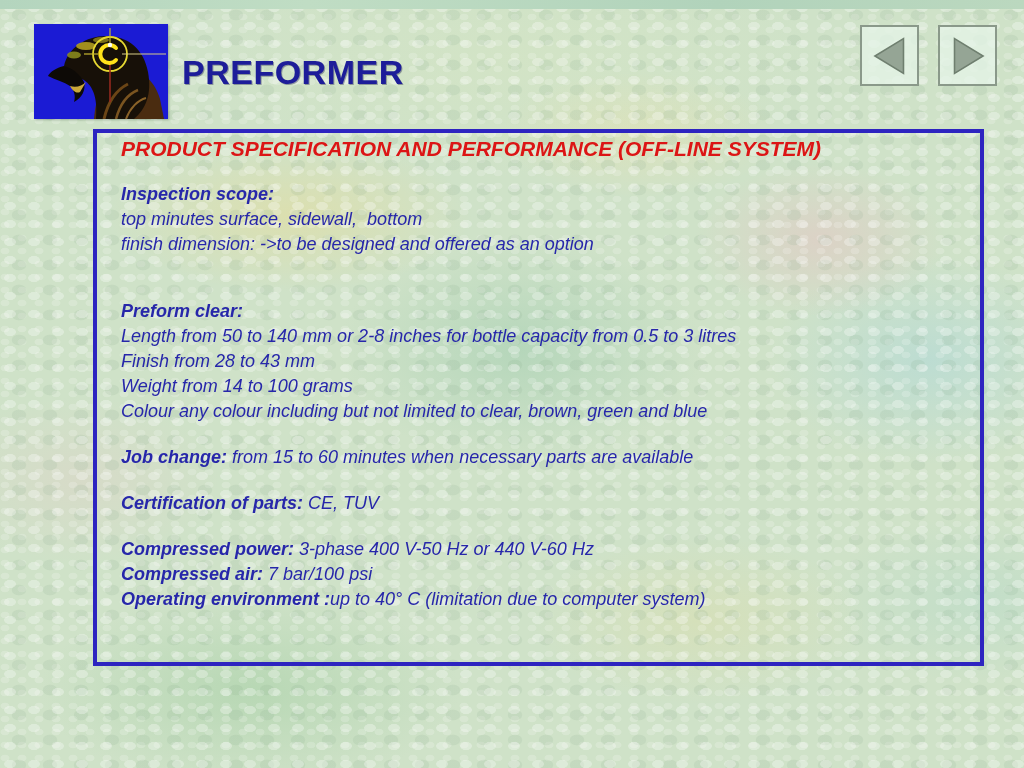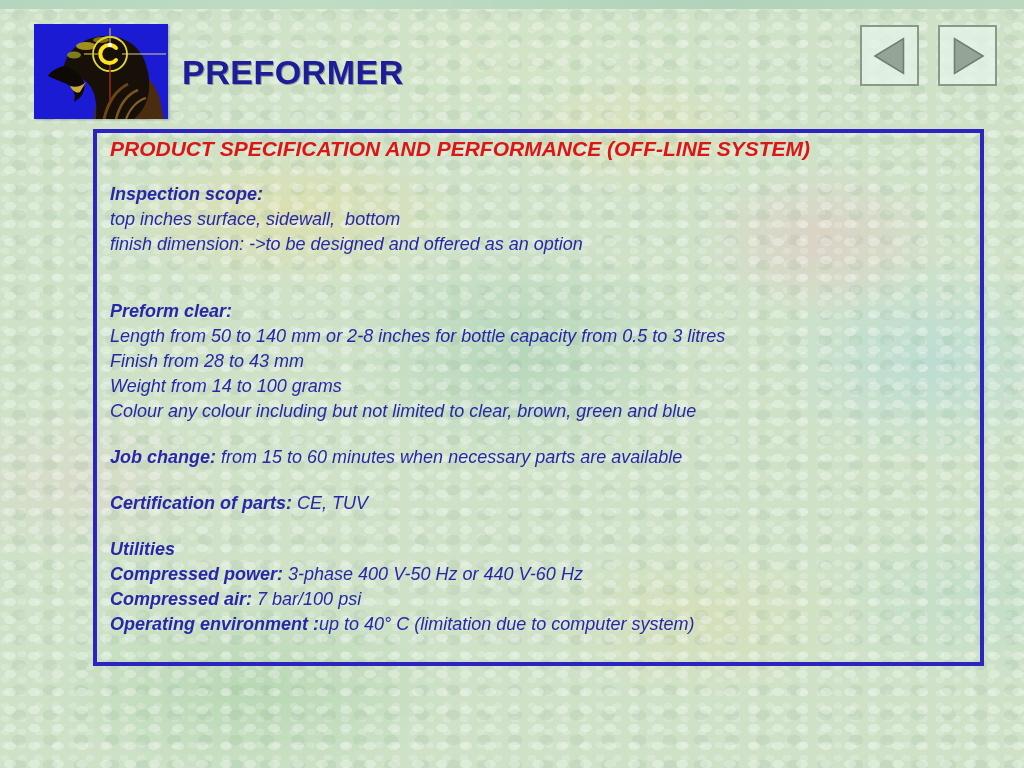--- a/index.html
+++ b/index.html
@@ -51,21 +51,21 @@
     display:flex;align-items:center;justify-content:center;
     padding:0;cursor:pointer;box-sizing:border-box;
   }
   .nav-btn.prev{left:860px;}
   .nav-btn.next{left:938px;}
   .nav-btn svg{display:block;}
   .panel{
     position:absolute;left:93px;top:129px;width:891px;height:537px;z-index:3;
     box-sizing:border-box;
     border:4px solid var(--panel-border-blue,#2d24c0);
-    padding:3px 10px 0 13px;
+    padding:3px 10px 0 24px;
     font-style:italic;
   }
   .heading{
     font-size:21px;line-height:25px;font-weight:700;
     color:var(--heading-red,#dc1515);white-space:pre-wrap;
   }
   .line{
     font-size:18px;line-height:25px;
     color:var(--body-blue,#2727aa);white-space:pre-wrap;
   }
@@ -113,34 +113,33 @@
     <svg width="46" height="46" viewBox="0 0 56 58">
       <polygon points="11,7 11,51 47,29" fill="#95a595" stroke="#6f7f6f" stroke-width="2"></polygon>
     </svg>
   </button>
 
   <div class="panel">
     <div class="heading">PRODUCT SPECIFICATION AND PERFORMANCE (OFF-LINE SYSTEM)</div>
     <div>
         <div class="spacer"></div>
         <div class="line"><span class="b">Inspection scope:</span></div>
-        <div class="line"><span>top inches surface, sidewall,  bottom</span></div>
+        <div class="line"><span>top minutes surface, sidewall,  bottom</span></div>
         <div class="line"><span>finish dimension: -&gt;to be designed and offered as an option</span></div>
         <div class="spacer"></div>
         <div class="spacer"></div>
         <div class="line"><span class="b">Preform clear:</span></div>
         <div class="line"><span>Length from 50 to 140 mm or 2-8 inches for bottle capacity from 0.5 to 3 litres</span></div>
         <div class="line"><span>Finish from 28 to 43 mm</span></div>
         <div class="line"><span>Weight from 14 to 100 grams</span></div>
         <div class="line"><span>Colour any colour including but not limited to clear, brown, green and blue</span></div>
         <div class="spacer"></div>
         <div class="line"><span class="b">Job change:</span><span> from 15 to 60 minutes when necessary parts are available</span></div>
         <div class="spacer"></div>
         <div class="line"><span class="b">Certification of parts:</span><span> CE, TUV</span></div>
         <div class="spacer"></div>
-        <div class="line"><span class="b">Utilities</span></div>
         <div class="line"><span class="b">Compressed power:</span><span> 3-phase 400 V-50 Hz or 440 V-60 Hz</span></div>
         <div class="line"><span class="b">Compressed air:</span><span> 7 bar/100 psi</span></div>
         <div class="line"><span class="b">Operating environment :</span><span>up to 40° C (limitation due to computer system)</span></div>
       </div>
   </div>
 
 </div>
 
 </body></html>

